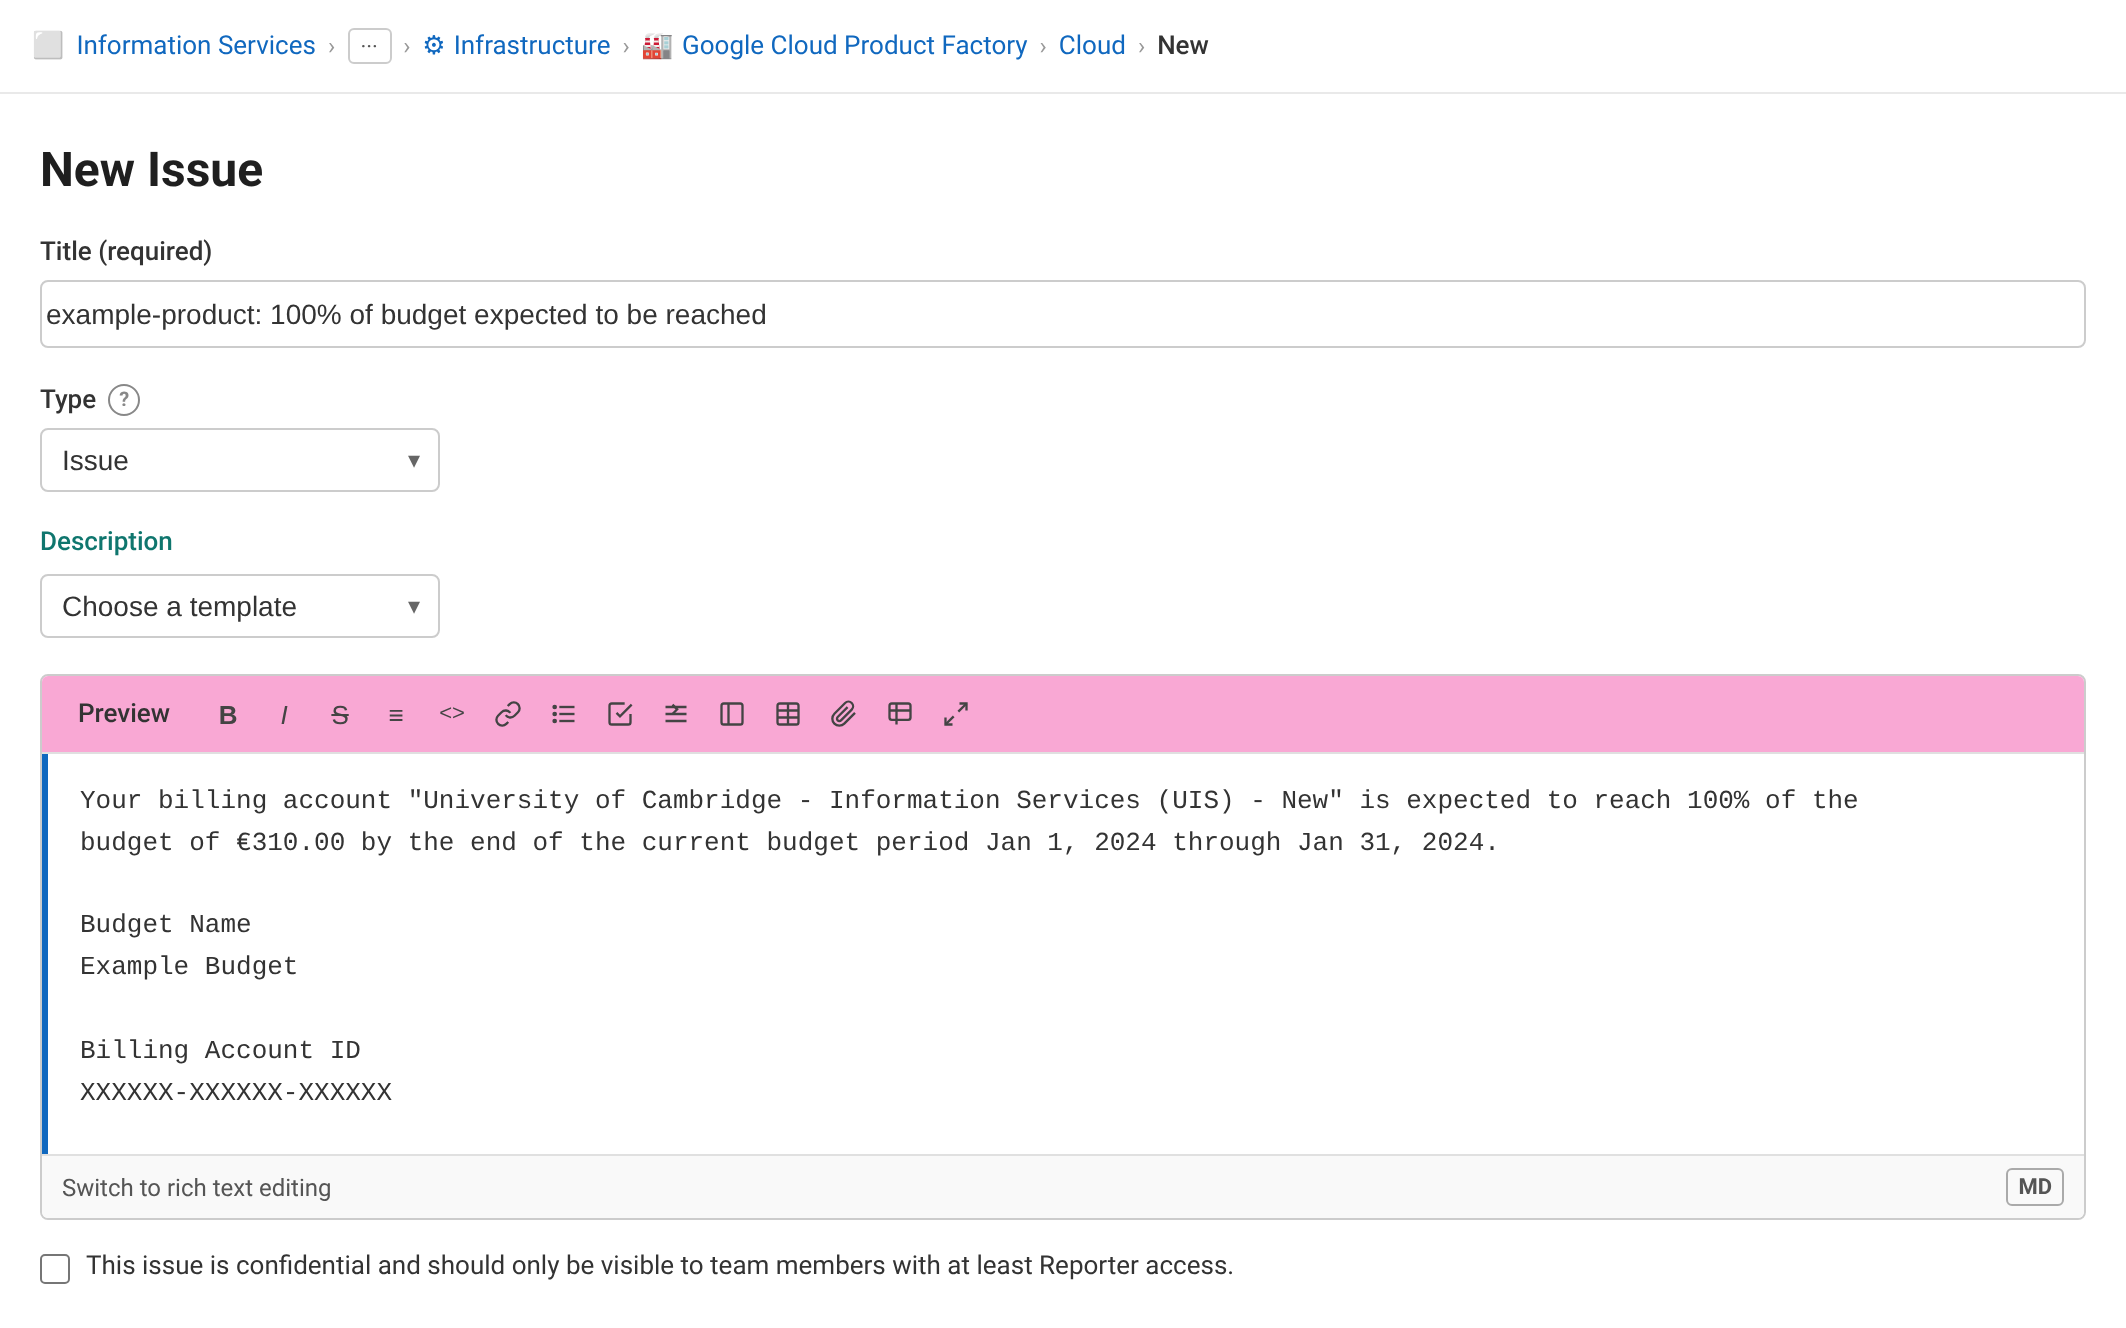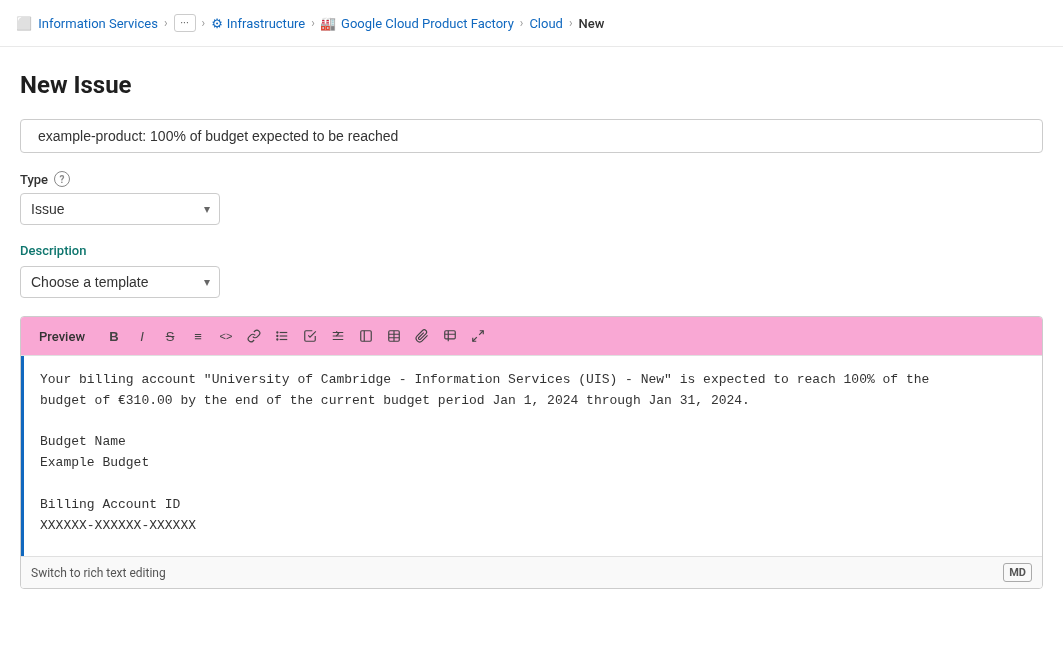--- a/index.html
+++ b/index.html
@@ -79,21 +79,21 @@
       border-radius: 50%;
       border: 1.5px solid #888;
       font-size: 10px;
       color: #888;
       cursor: pointer;
       font-weight: bold;
     }
 
     .title-input {
       width: 100%;
-      padding: 8px 17px;
+      padding: 8px 2px;
       border: 1px solid #ccc;
       border-radius: 4px;
       font-size: 14px;
       color: #333;
       outline: none;
     }
 
     .select-wrapper {
       position: relative;
       display: inline-block;
@@ -254,20 +254,23 @@
   </span>
   <span class="breadcrumb-sep">›</span>
   <span class="breadcrumb-current">New</span>
 </nav>
 
 <div class="main-content">
 
   <h1 class="page-title">New Issue</h1>
 
   <div class="form-group">
+    <div class="form-label">
+      <span>Title (required)</span>
+    </div>
     <input type="text" class="title-input" value="example-product: 100% of budget expected to be reached" style="">
   </div>
 
   <div class="form-group">
     <div class="form-label">
       <span>Type</span>
       <span class="help-icon">?</span>
     </div>
     <div class="select-wrapper">
       <select>
@@ -379,14 +382,18 @@
 
 Billing Account ID
 XXXXXX-XXXXXX-XXXXXX</div>
 
     <div class="editor-footer">
       <span class="switch-rich-text">Switch to rich text editing</span>
       <span class="md-badge">MD</span>
     </div>
   </div>
 
+  <div class="confidential-row">
+    <input type="checkbox" class="confidential-checkbox" id="confidential-check" style="">
+    <label for="confidential-check" class="confidential-text">This issue is confidential and should only be visible to team members with at least Reporter access.</label>
+  </div>
 
 </div>
 
 </body></html>

